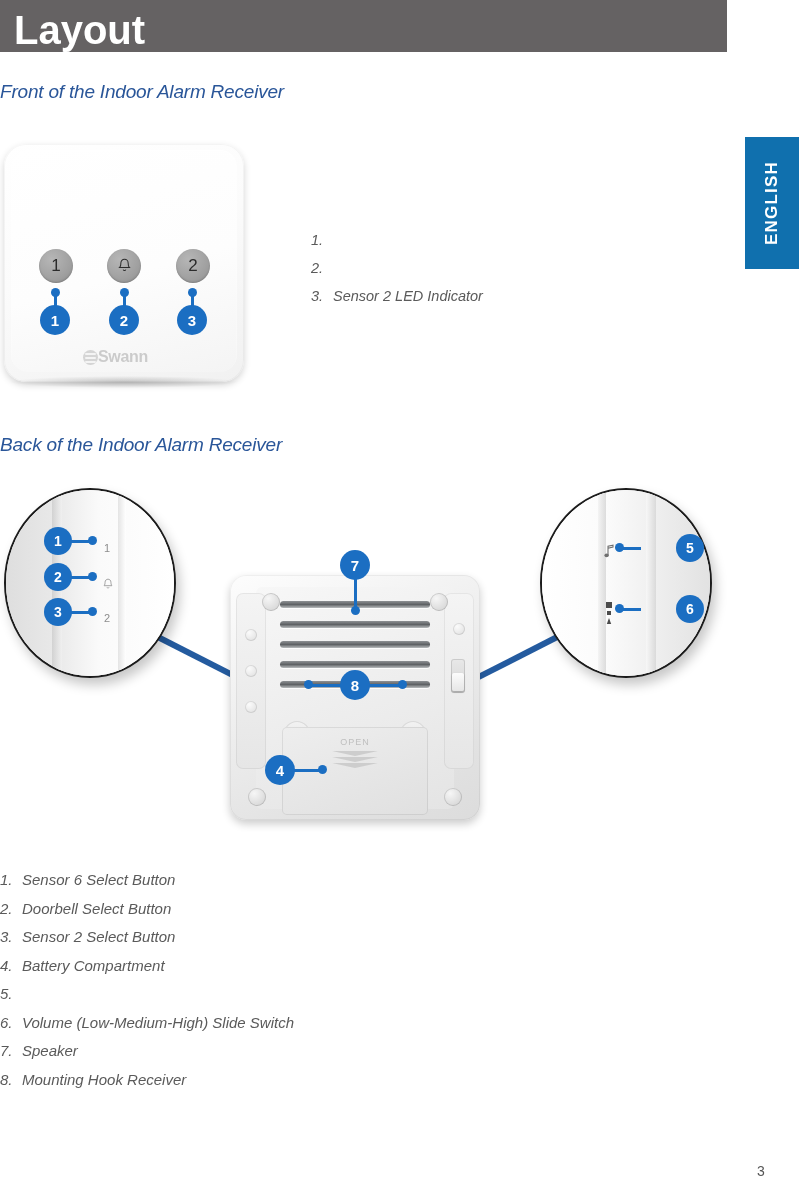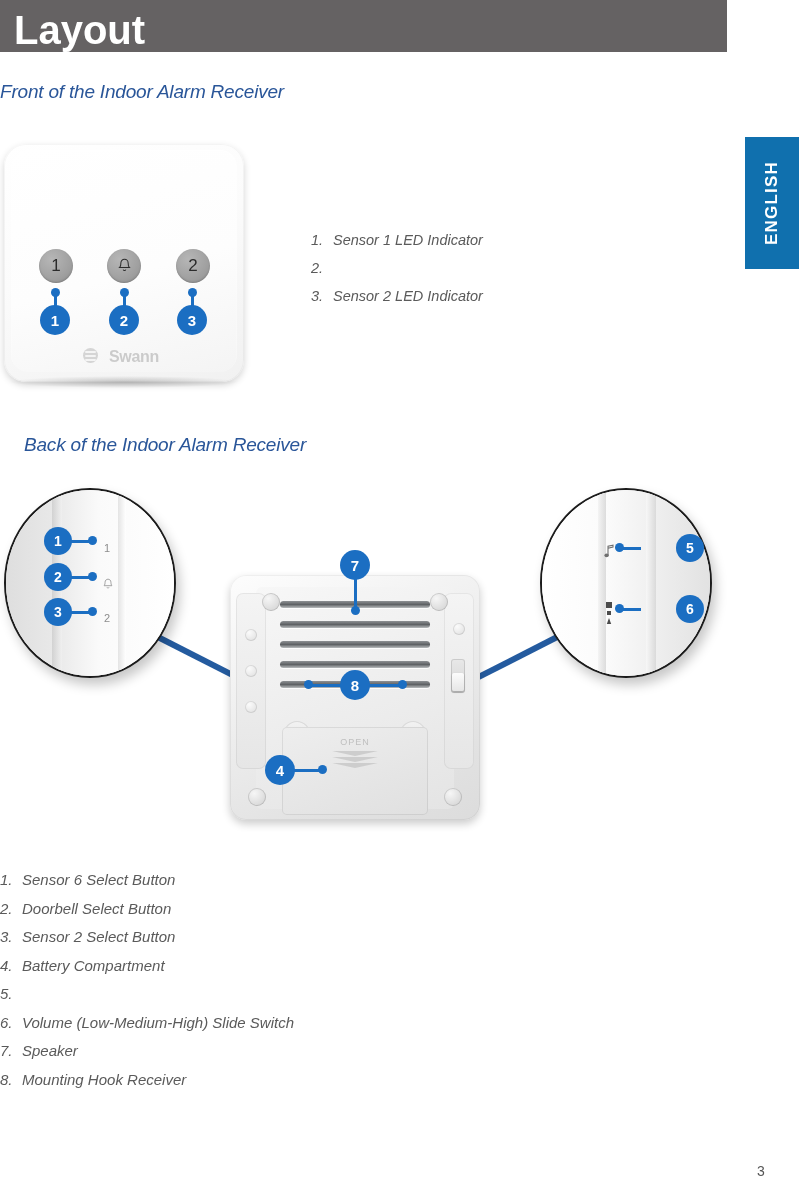--- a/index.html
+++ b/index.html
@@ -46,21 +46,21 @@
   .section-heading {
     position: absolute;
     font-size: 19px;
     font-weight: normal;
     font-style: italic;
     color: #2A5699;
     letter-spacing: -0.2px;
     white-space: nowrap;
   }
   #heading-front { left: 0px; top: 81px; }
-  #heading-back  { left: 8px; top: 434px; padding-left: 16px; }
+  #heading-back  { left: 0px; top: 434px; }
 
   
   .legend { position: absolute; }
   .legend-row {
     display: flex;
     font-style: italic;
     color: #5a5a5a;
     font-size: 15px;
     line-height: 28.5px;
     white-space: nowrap;
@@ -144,21 +144,21 @@
   .dot {
     position: absolute;
     width: 9px; height: 9px; border-radius: 50%;
     background: #1B6EC2;
     z-index: 5;
   }
 
   
   .swann-logo {
     position: absolute; left: 83px; top: 348px;
-    display: flex; gap: 11px;
+    display: flex; align-items: center; gap: 0;
     opacity: 0.55;
   }
   .swann-mark {
     width: 15px; height: 15px; border-radius: 50%;
     background: #b9b9b9;
     position: relative;
     overflow: hidden;
   }
   .swann-mark::before {
     content: ""; position: absolute;
@@ -352,21 +352,20 @@
   <div class="callout" style="left:177px; top:305px;">3</div>
 
   <div class="swann-logo">
     <div class="swann-mark"></div>
     <div class="swann-text">Swann</div>
   </div>
 
   <div class="legend" id="legend-front">
     <div class="legend-row">
       <span class="legend-num">1.</span>
-      <span>Sensor 1 LED Indicator</span>
     </div>
     <div class="legend-row">
       <span class="legend-num">2.</span>
     </div>
     <div class="legend-row">
       <span class="legend-num">3.</span>
       <span>Sensor 2 LED Indicator</span>
     </div>
   </div>
 

